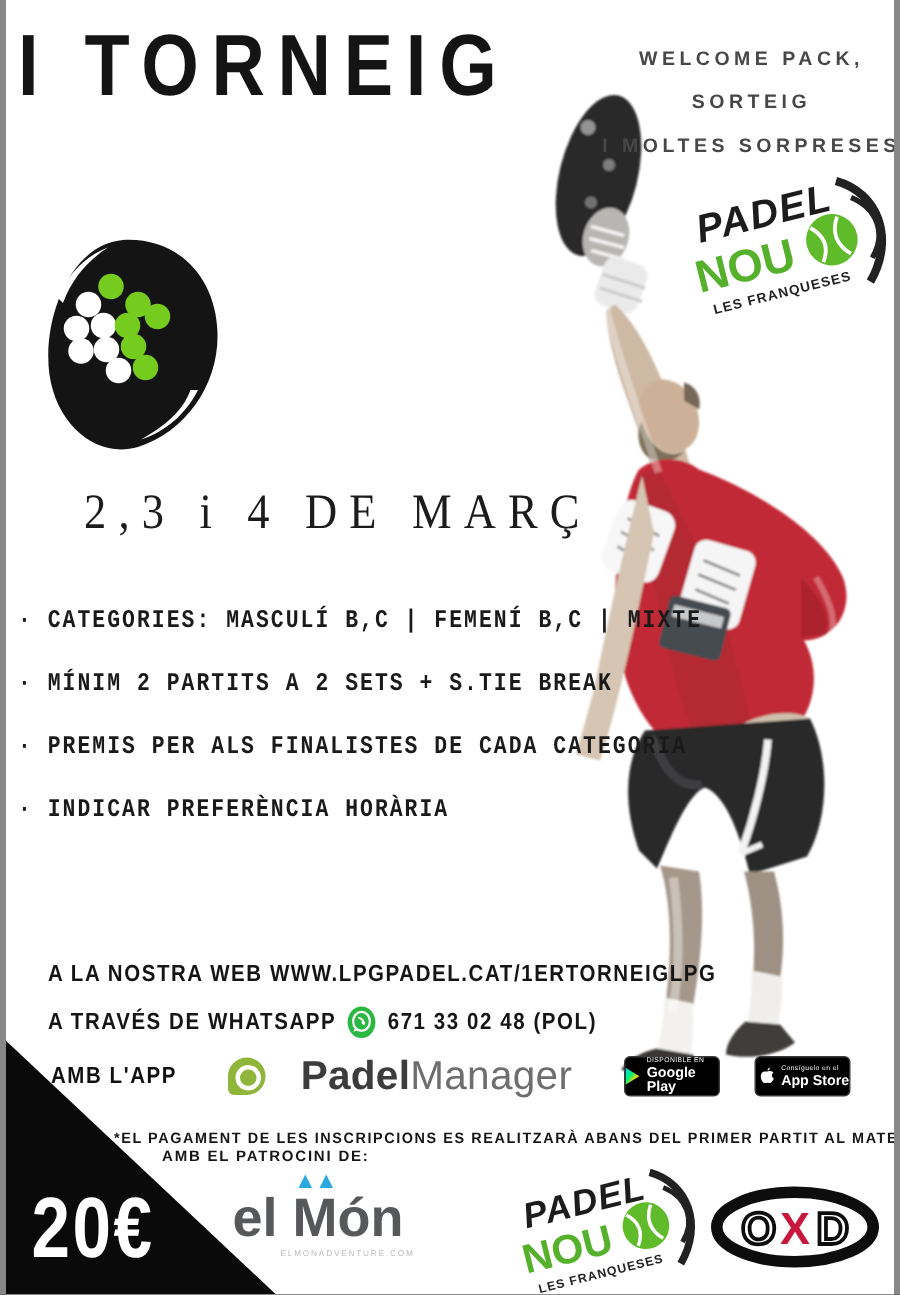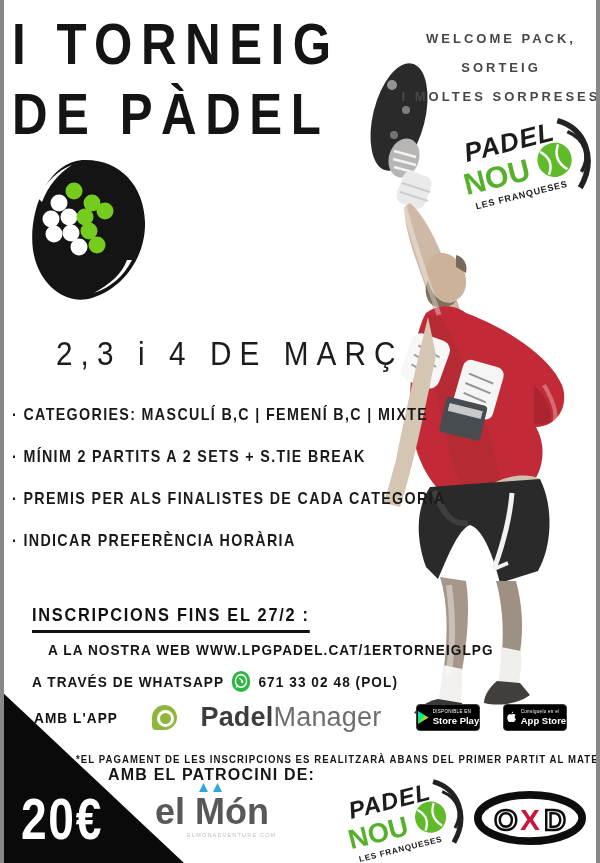--- a/index.html
+++ b/index.html
@@ -10,42 +10,42 @@
   .abs{position:absolute;}
   .sx{transform-origin:left top;display:inline-block;white-space:nowrap;}
 
   .title{font-weight:bold;font-size:58px;letter-spacing:10px;color:#141414;transform:scaleX(.85);}
   .welcome{width:230px;text-align:center;font-weight:bold;font-size:13px;letter-spacing:3px;color:#474747;line-height:29px;}
 
   .lpg-text{font-weight:bold;font-size:195px;line-height:190px;letter-spacing:-4px;color:#161616;transform:scaleX(.57);}
   .subtitle{font-weight:bold;font-size:31px;letter-spacing:.5px;color:#161616;transform:scaleX(.75);}
   .date{font-size:33px;letter-spacing:9px;color:#1c1c1c;transform:scaleX(.9);}
 
-  .bullets{line-height:17px;}
+  .bullets{line-height:17px;font-family:Liberation Mono, monospace;}
   .bullet{font-weight:bold;font-size:17px;letter-spacing:1.6px;color:#1a1a1a;transform:scaleX(.84);transform-origin:left top;white-space:nowrap;margin-bottom:25px;}
 
   .insc-head{font-weight:bold;font-size:19px;letter-spacing:2px;color:#111;border-bottom:3px solid #111;padding-bottom:4px;transform:scaleX(.86);}
   .insc-line{font-weight:bold;font-size:15.5px;letter-spacing:1.2px;color:#151515;transform:scaleX(.88);}
   .wa-row{display:flex;align-items:center;gap:8px;transform:scaleX(.88);transform-origin:left top;}
   .app-row{display:flex;align-items:center;gap:23px;}
   .app-label{font-weight:bold;font-size:15.5px;letter-spacing:1.2px;transform:scaleX(.88);transform-origin:left center;}
 
   .pm-icon{width:25px;height:25px;background:#8fb63a;border-radius:50% 50% 50% 4px;position:relative;}
   .pm-ring{position:absolute;left:5px;top:5px;width:11px;height:11px;border:3.2px solid #fff;border-radius:50%;}
   .pm-name{font-size:27px;color:#4a4a4a;letter-spacing:.2px;}
   .pm-name b{color:#3c3c3c;}
   .pm-name span{font-weight:normal;color:#6e6e6e;}
 
   .badge{width:62px;height:25px;background:#000;border:1px solid #3a3a3a;border-radius:4px;display:flex;align-items:center;justify-content:center;gap:4px;color:#fff;}
   .badge .txt{display:flex;flex-direction:column;line-height:1;}
   .badge .t1{font-size:4.5px;letter-spacing:.3px;}
   .badge .t2{font-size:9.5px;font-weight:bold;margin-top:1px;}
 
   .footnote{font-weight:bold;font-size:10px;letter-spacing:1.1px;color:#161616;transform:scaleX(.96);}
-  .patrocini{font-weight:bold;font-size:16px;letter-spacing:1.2px;color:#161616;}
+  .patrocini{font-weight:bold;font-size:10px;letter-spacing:1.2px;color:#161616;}
 
   .corner{width:600px;height:863px;left:0;top:0;background:#0a0a0a;clip-path:polygon(0 80.4%,0 100%,30% 100%);z-index:6;}
   .price{font-weight:bold;font-size:57px;letter-spacing:2px;color:#fff;z-index:7;transform:scaleX(.9);}
 
   .z2{z-index:2;} .z3{z-index:3;}
   svg text{font-family:"Liberation Sans", sans-serif;}
 </style>
 </head>
 <body>
 
@@ -114,23 +114,20 @@
       <path d="M153,626 C146,632 140,640 140,648 C156,652 176,648 186,640 L176,628 Z" fill="#34312e"></path>
 
       <path d="M60,150 C70,190 85,230 95,260" stroke="#fff" stroke-width="5" opacity=".35" fill="none"></path>
       <path d="M105,530 C110,570 108,600 104,620" stroke="#fff" stroke-width="6" opacity=".4" fill="none"></path>
       <path d="M200,330 C212,350 214,364 208,372" stroke="#fff" stroke-width="4" opacity=".3" fill="none"></path>
     </g>
   </svg>
 
   <div class="abs z2" style="left:8px;top:10px;">
     <span class="title sx">I TORNEIG</span>
-  </div>
-  <div class="abs z2" style="left:8px;top:80px;">
-    <span class="title sx">DE PÀDEL</span>
   </div>
 
   <div class="abs welcome z3" style="left:382px;top:24px;">
     <div>WELCOME PACK,</div>
     <div>SORTEIG</div>
     <div>I MOLTES SORPRESES</div>
   </div>
 
   <svg class="abs z3" style="left:448px;top:110px;" width="142" height="106" viewBox="0 0 140 105">
     <g transform="rotate(-14 70 52)">
@@ -159,35 +156,32 @@
         <circle cx="85" cy="55" r="8.5" fill="#76cc1e"></circle>
       <circle cx="34" cy="78" r="8.5" fill="#fff"></circle>
         <circle cx="51" cy="77" r="8.5" fill="#fff"></circle>
       <circle cx="69" cy="75" r="8.5" fill="#76cc1e"></circle>
       <circle cx="59" cy="91" r="8.5" fill="#fff"></circle>
         <circle cx="77" cy="89" r="8.5" fill="#76cc1e"></circle>
     </g>
   </svg>
 
 
-  <div class="abs z2" style="left:52px;top:335px;">
+  <div class="abs z2" style="left:52px;top:324px;font-family:Liberation Serif, serif;">
     <span class="date sx">2,3 i 4 DE MARÇ</span>
   </div>
 
   <div class="abs bullets z2" style="left:8px;top:406px;">
     <div class="bullet">· CATEGORIES: MASCULÍ B,C | FEMENÍ B,C | MIXTE</div>
     <div class="bullet">· MÍNIM 2 PARTITS A 2 SETS + S.TIE BREAK</div>
     <div class="bullet">· PREMIS PER ALS FINALISTES DE CADA CATEGORIA</div>
     <div class="bullet">· INDICAR PREFERÈNCIA HORÀRIA</div>
   </div>
 
-  <div class="abs z2" style="left:28px;top:604px;">
-    <span class="insc-head sx">INSCRIPCIONS FINS EL 27/2 :</span>
-  </div>
-  <div class="abs z2" style="left:44px;top:641px;">
+  <div class="abs z2" style="left:28px;top:641px;">
     <span class="insc-line sx">A LA NOSTRA WEB WWW.LPGPADEL.CAT/1ERTORNEIGLPG</span>
   </div>
 
   <div class="abs z2 wa-row" style="left:28px;top:670px;">
     <span class="insc-line" style="transform:none;">A TRAVÉS DE WHATSAPP</span>
     <svg width="23" height="23" viewBox="0 0 24 24">
       <circle cx="12" cy="12" r="11" fill="#2cb742"></circle>
       <circle cx="12" cy="11.4" r="6.6" fill="none" stroke="#fff" stroke-width="1.7"></circle>
       <path d="M7,16 L5.6,18.6 L9,17.6 Z" fill="#fff"></path>
       <path d="M9.4,8.3 C11,8 14.4,9.8 14.9,12.6 C15,13.6 13.9,14.2 13,13.6 L11.9,12.3 C12.5,11.8 12.4,11 11.6,10.5 L9.9,9.4 C9.2,8.9 9,8.4 9.4,8.3 Z" fill="#fff"></path>
@@ -209,21 +203,21 @@
           <stop offset="0" stop-color="#00d2ff"></stop>
               <stop offset=".4" stop-color="#00f076"></stop>
           <stop offset=".7" stop-color="#ffd500"></stop>
               <stop offset="1" stop-color="#ff3a44"></stop>
         </linearGradient>
           </defs>
         <polygon points="0,0 10.5,6.5 0,13" fill="url(#gp)"></polygon>
       </svg>
       <span class="txt">
         <span class="t1">DISPONIBLE EN</span>
-        <span class="t2">Store Play</span>
+        <span class="t2">Google Play</span>
       </span>
     </span>
 
     <span class="badge">
       <svg width="12" height="14" viewBox="0 0 12 14">
         <path d="M8.2,0.6 C8.3,1.5 7.6,2.5 6.7,2.7 C6.5,1.8 7.3,0.8 8.2,0.6 Z" fill="#fff"></path>
         <path d="M6.2,3.4 C7,3.4 7.6,2.9 8.6,3 C9.5,3.1 10.2,3.5 10.6,4.2 C9.2,5.1 9.4,7.2 10.9,7.9 C10.6,8.9 9.8,10.4 8.8,10.9 C8,11.3 7.5,10.8 6.5,10.8 C5.5,10.8 5,11.3 4.2,10.9 C2.7,10 1.6,7 2.5,5 C3,3.9 3.9,3.3 4.8,3.3 C5.4,3.3 5.8,3.4 6.2,3.4 Z" fill="#fff"></path>
       </svg>
       <span class="txt">
         <span class="t1">Consíguelo en el</span>

